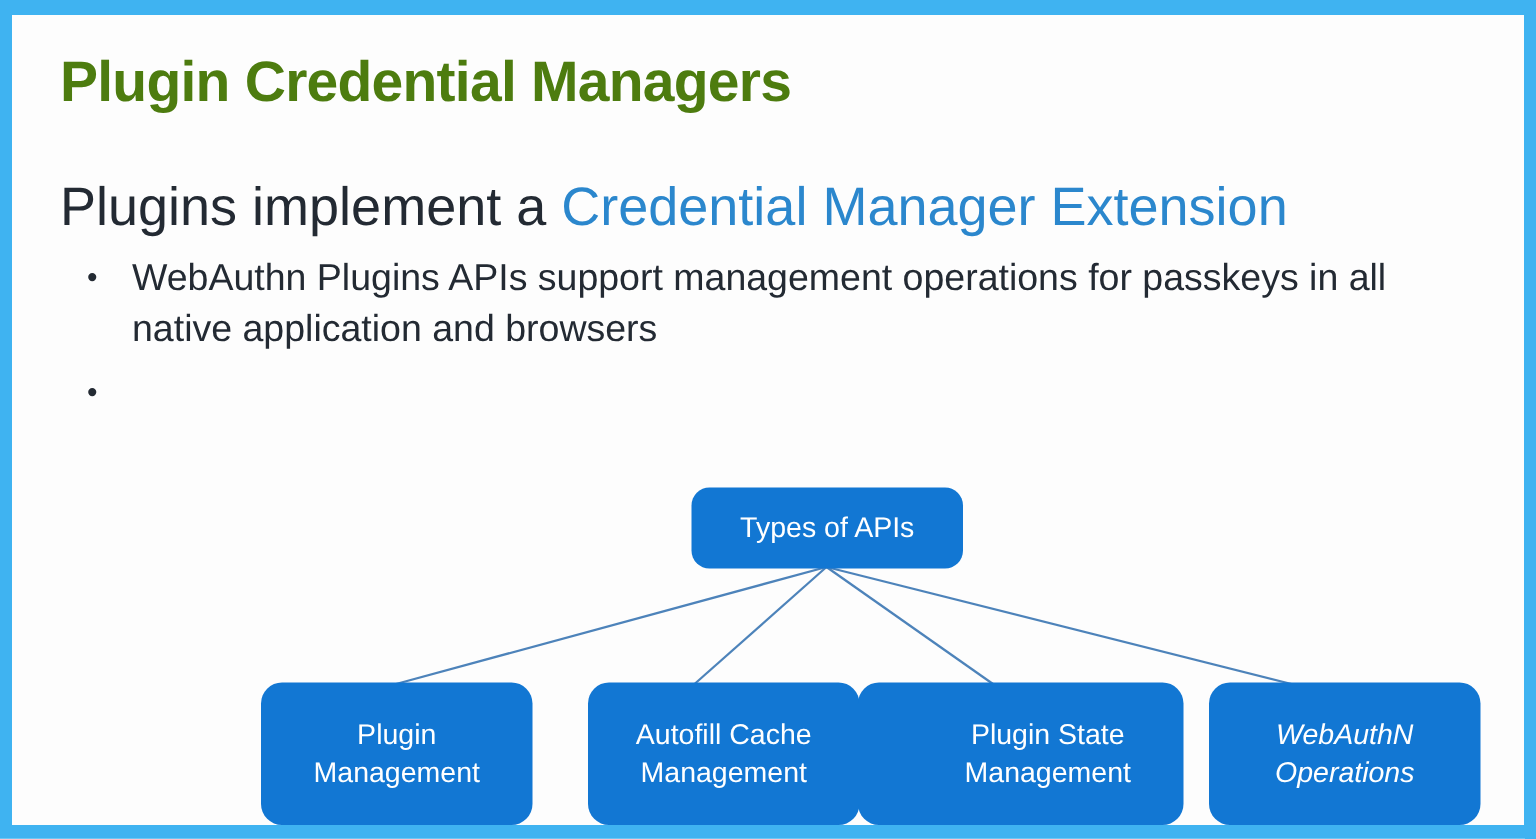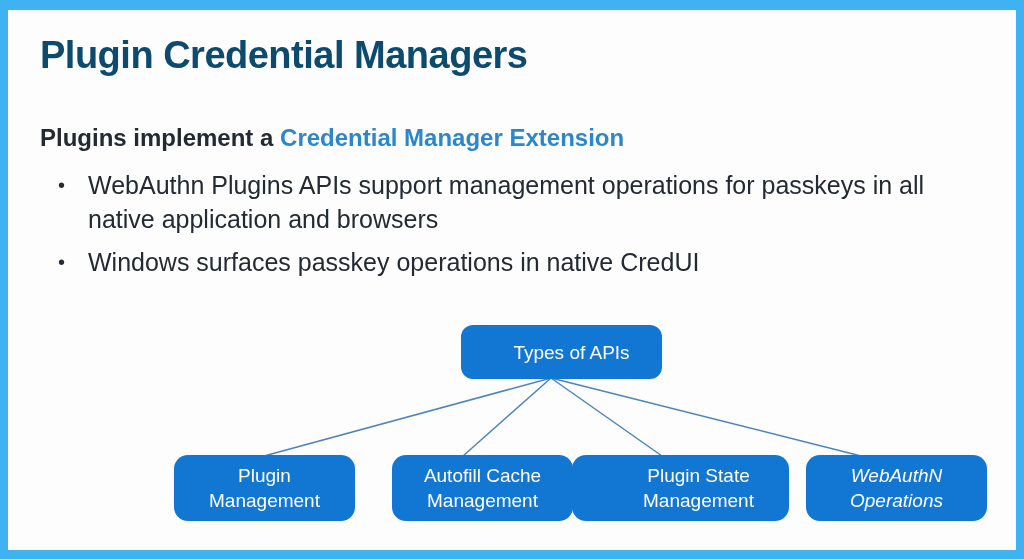--- a/index.html
+++ b/index.html
@@ -18,29 +18,29 @@
     position: absolute;
     left: 8px; top: 10px; right: 8px; bottom: 9px;
     background: #fdfdfd;
   }
   .title {
     position: absolute;
     left: 32px; top: 22px;
     font-size: 38px;
     font-weight: 600;
     letter-spacing: -0.5px;
-    color: #0c4a6e;
+    color: #4d7c0f;
     line-height: 46px;
     white-space: nowrap;
   }
   .subtitle {
     position: absolute;
     left: 32px; top: 110px;
-    font-size: 24px;
-    font-weight: 700;
+    font-size: 36px;
+    font-weight: 400;
     color: #232a33;
     line-height: 36px;
     white-space: nowrap;
   }
   .subtitle .highlight { color: #2b87cd; }
   .bullets {
     position: absolute;
     left: 32px; top: 158px;
     width: 950px;
   }
@@ -85,23 +85,22 @@
     text-align: center;
     font-size: 19px;
     line-height: 25px;
     white-space: pre-line;
     pointer-events: auto;
   }
   .node-root {
     left: 453px; top: 315px;
     width: 181px; height: 54px;
     border-radius: 12px;
-    padding-left: 20px;
   }
-  .node-child { top: 445px; width: 181px; height: 66px; }
+  .node-child { top: 445px; width: 181px; height: 95px; }
   .node-child-0 { left: 166px; }
   .node-child-1 { left: 365px; margin-left: 19px; }
   .node-child-2 { left: 564px; padding-left: 36px; }
   .node-child-3 { left: 798px; font-style: italic; }
 </style>
 </head>
 <body>
 
 <div class="stage">
   <div class="slide">
@@ -112,21 +111,20 @@
       <span>Plugins implement a </span><span class="highlight">Credential Manager Extension</span>
     </div>
 
     <div class="bullets">
       <div class="bullet">
         <span class="dot">•</span>
         <span class="bullet-text">WebAuthn Plugins APIs support management operations for passkeys in all native application and browsers</span>
       </div>
       <div class="bullet">
         <span class="dot">•</span>
-        <span class="bullet-text">Windows surfaces passkey operations in native CredUI</span>
       </div>
     </div>
 
     <div class="diagram">
       <svg class="connectors" width="1008" height="540" viewBox="0 0 1008 540">
         <line x1="543" y1="368" x2="256" y2="446" stroke="#4d83ba" stroke-width="1.5"></line>
         <line x1="543" y1="368" x2="455" y2="446" stroke="#4d83ba" stroke-width="1.5"></line>
         <line x1="543" y1="368" x2="654" y2="446" stroke="#4d83ba" stroke-width="1.5"></line>
         <line x1="543" y1="368" x2="853" y2="446" stroke="#4d83ba" stroke-width="1.5"></line>
       </svg>

